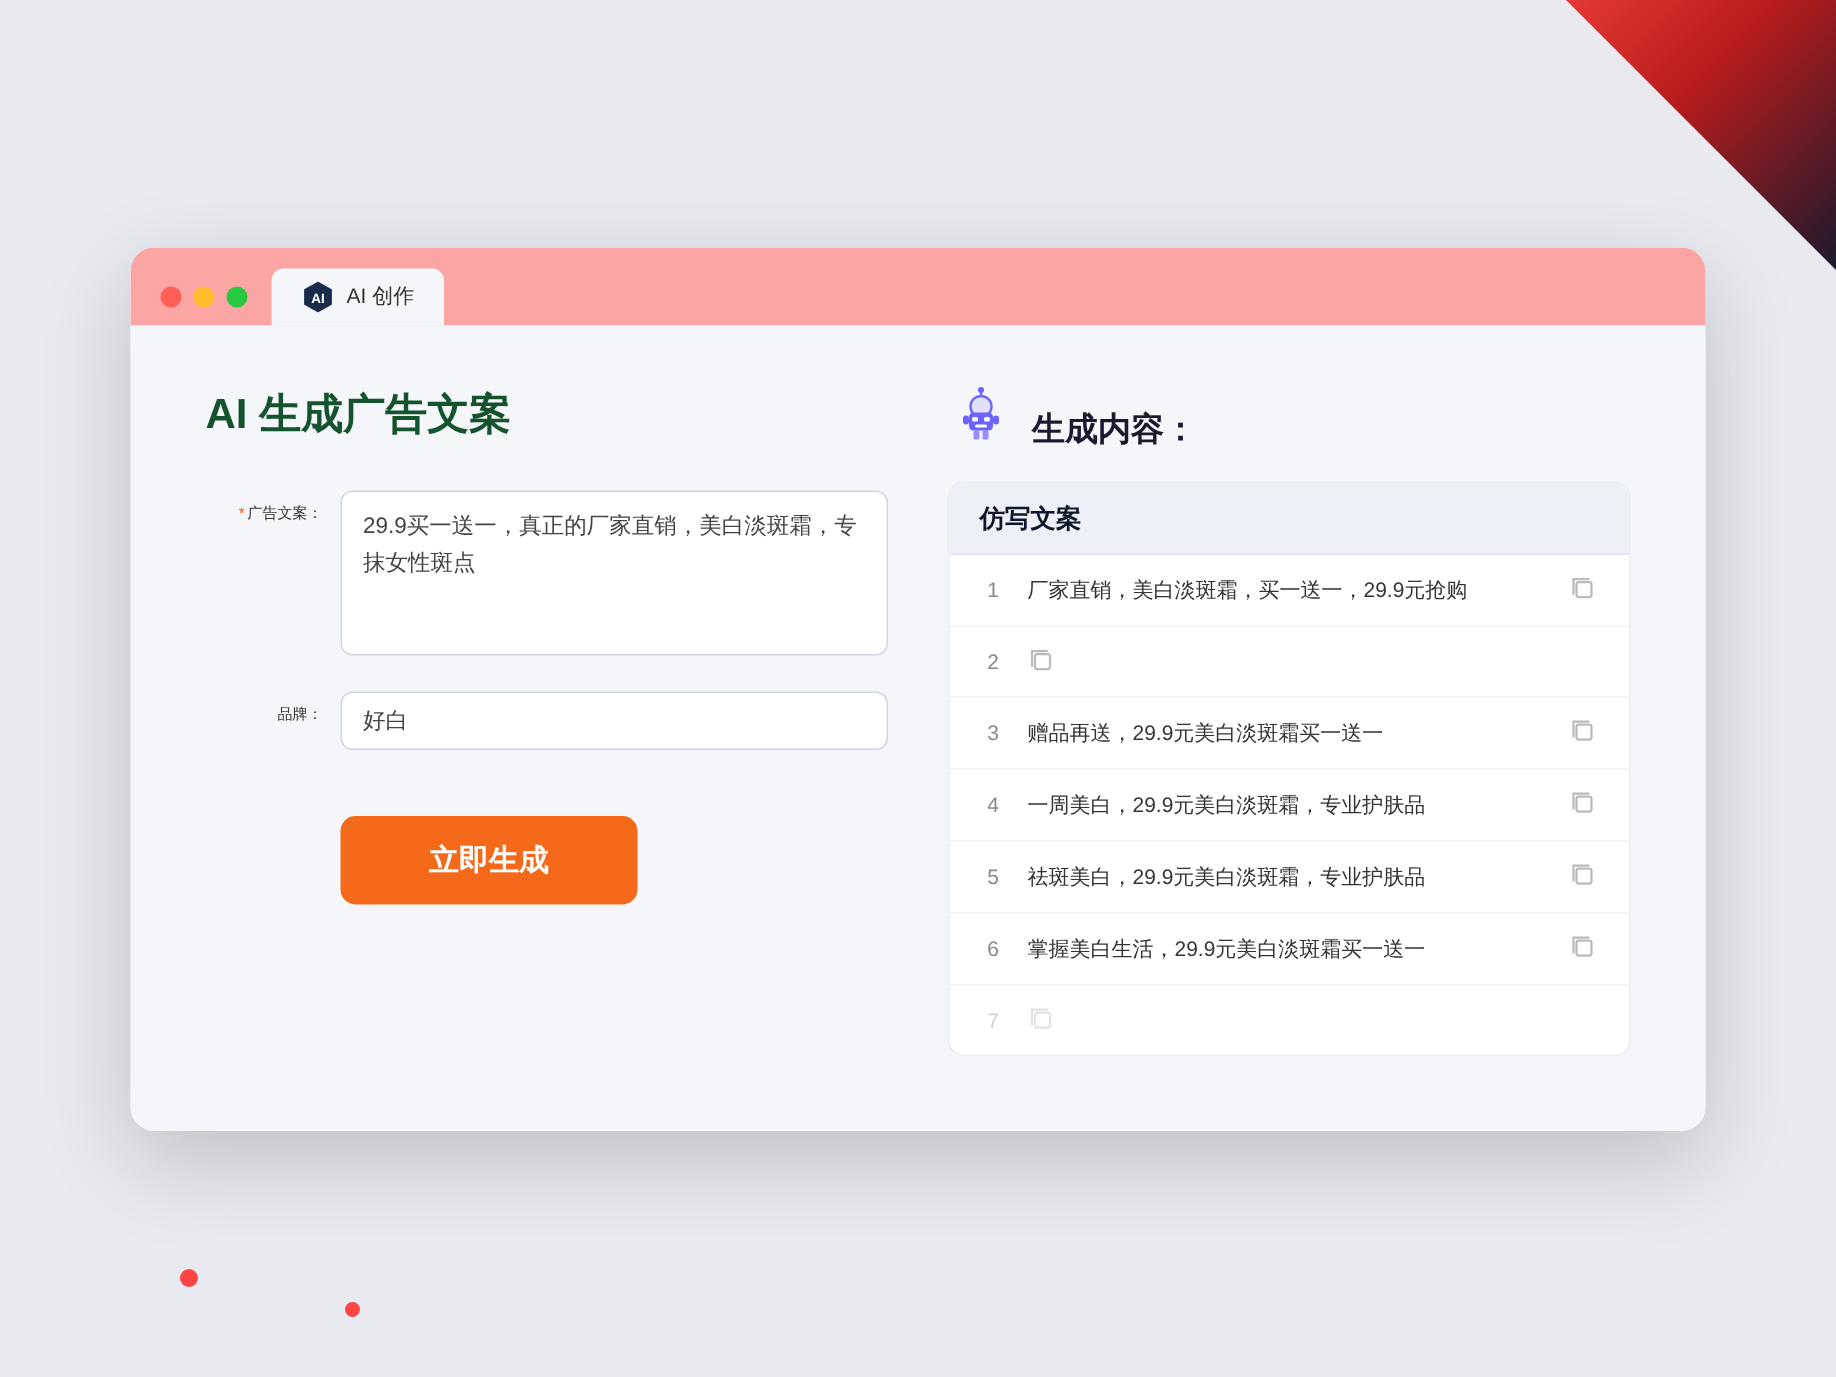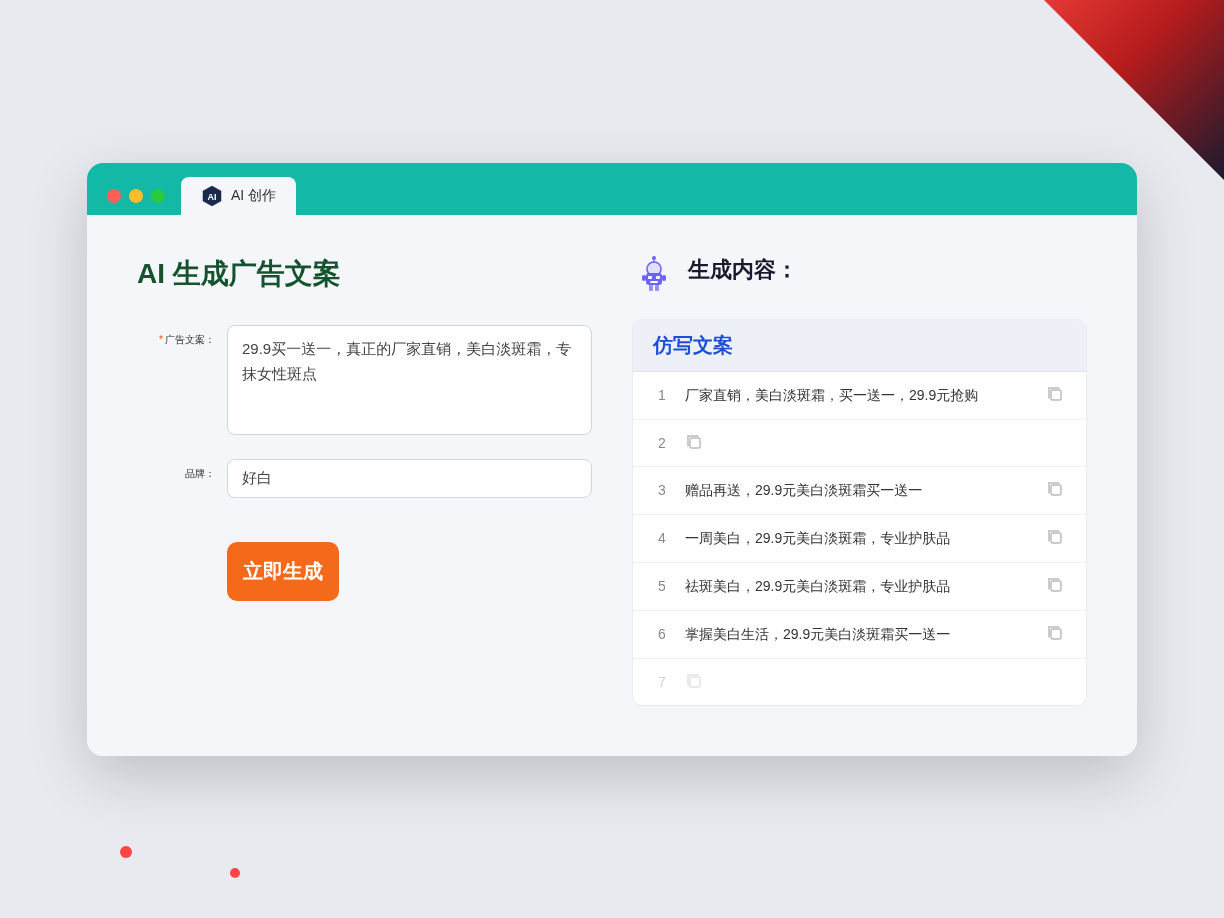--- a/index.html
+++ b/index.html
@@ -48,21 +48,21 @@
       z-index: 1;
       width: 1050px;
       background: #f5f6fa;
       border-radius: 16px;
       box-shadow: 0 20px 60px rgba(0,0,0,0.18);
       overflow: hidden;
     }
 
     
     .browser-chrome {
-      background: #14b8a6;
+      background: #fca5a5;
       padding: 14px 20px 0 20px;
       display: flex;
       align-items: center;
       gap: 16px;
     }
     .traffic-lights {
       display: flex;
       gap: 8px;
       align-items: center;
     }
@@ -155,35 +155,35 @@
     textarea.form-input {
       height: 110px;
       line-height: 1.7;
     }
 
     .generate-btn {
       background: #f46a1a;
       color: #fff;
       border: none;
       border-radius: 10px;
-      padding: 16px 16px;
+      padding: 16px 59px;
       font-size: 20px;
       font-weight: 600;
       cursor: pointer;
       margin-top: 20px;
       margin-left: 90px;
       font-family: inherit;
     }
 
     
     .right-panel {}
 
     .right-header {
       display: flex;
-      align-items: flex-start;
+      align-items: flex-end;
       gap: 12px;
       margin-bottom: 20px;
     }
 
     .robot-icon {
       width: 44px;
       height: 44px;
     }
 
     .right-title {
@@ -195,23 +195,23 @@
     .results-table {
       background: #fff;
       border-radius: 10px;
       overflow: hidden;
       border: 1px solid #e8ecf4;
     }
 
     .results-header {
       background: #eef0f8;
       padding: 12px 20px;
-      font-size: 20px;
+      font-size: 17px;
       font-weight: 600;
-      color: #1d4ed8;
+      color: #0f172a;
       border-bottom: 1px solid #e0e4f0;
     }
 
     .result-row {
       display: flex;
       align-items: center;
       padding: 13px 20px;
       border-bottom: 1px solid #f0f2f8;
       gap: 14px;
     }

